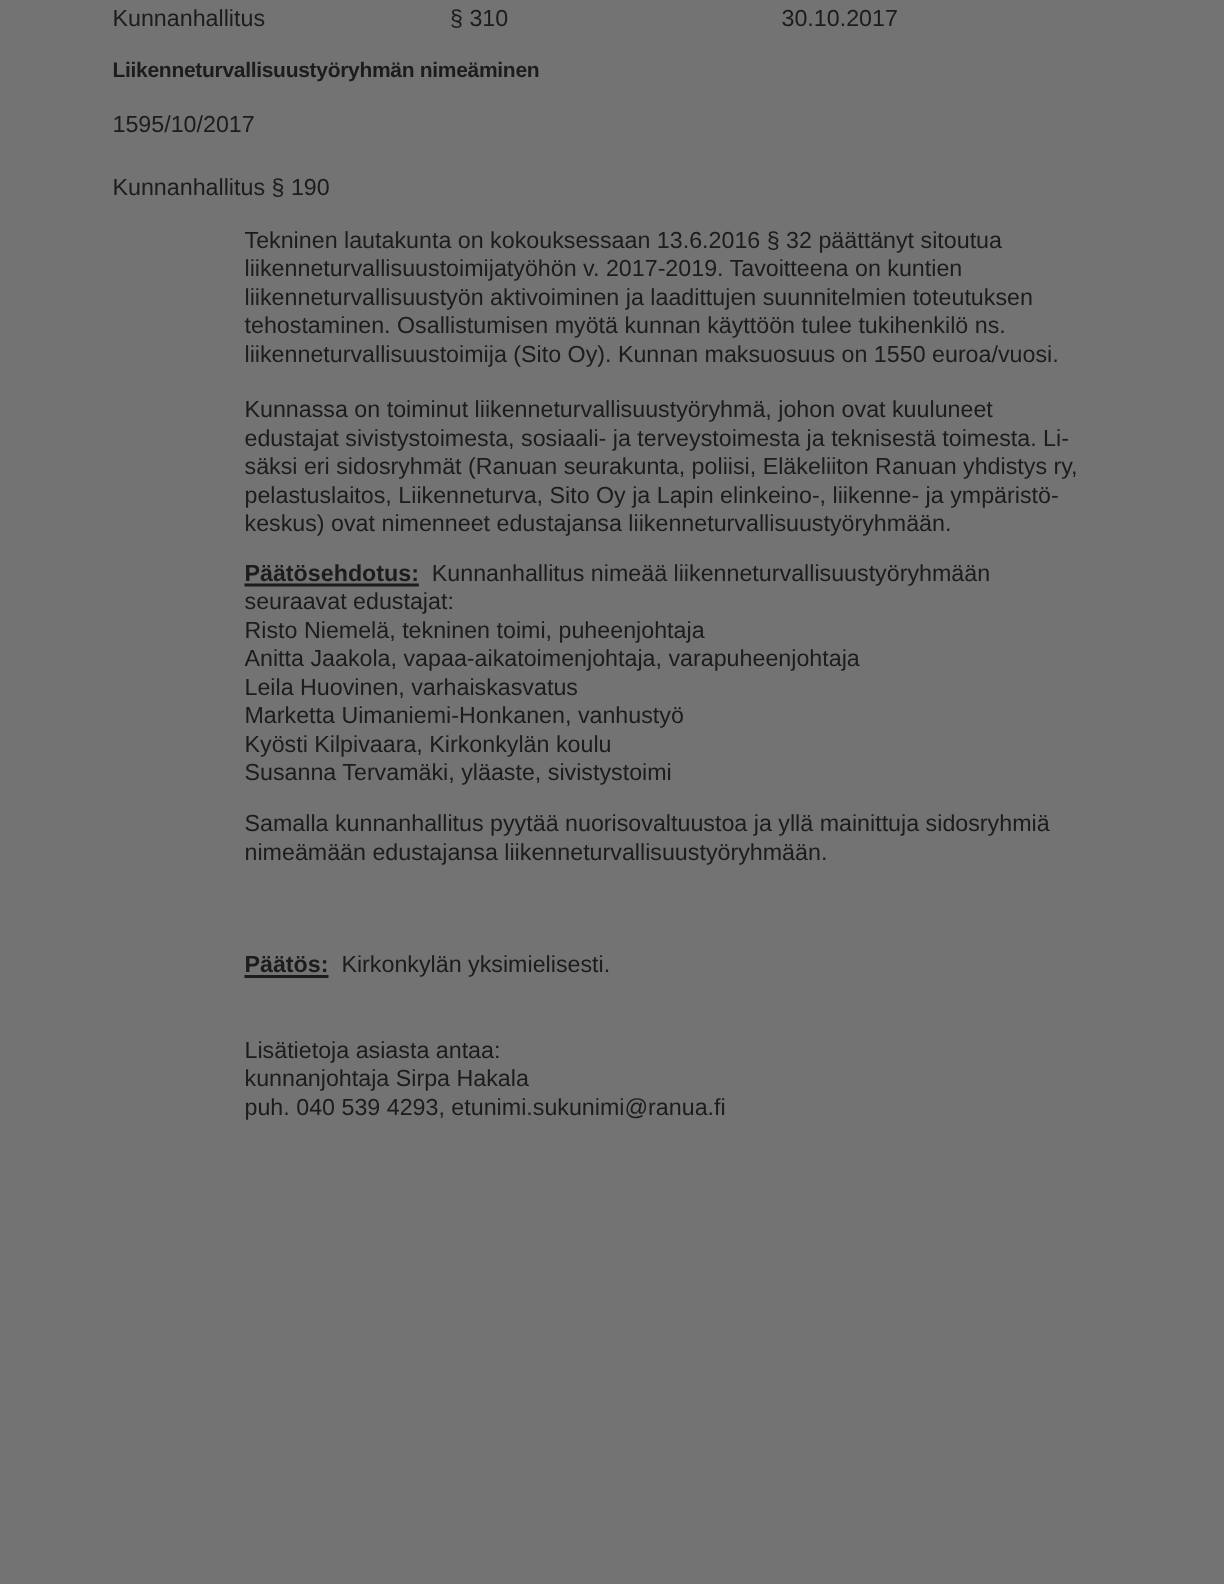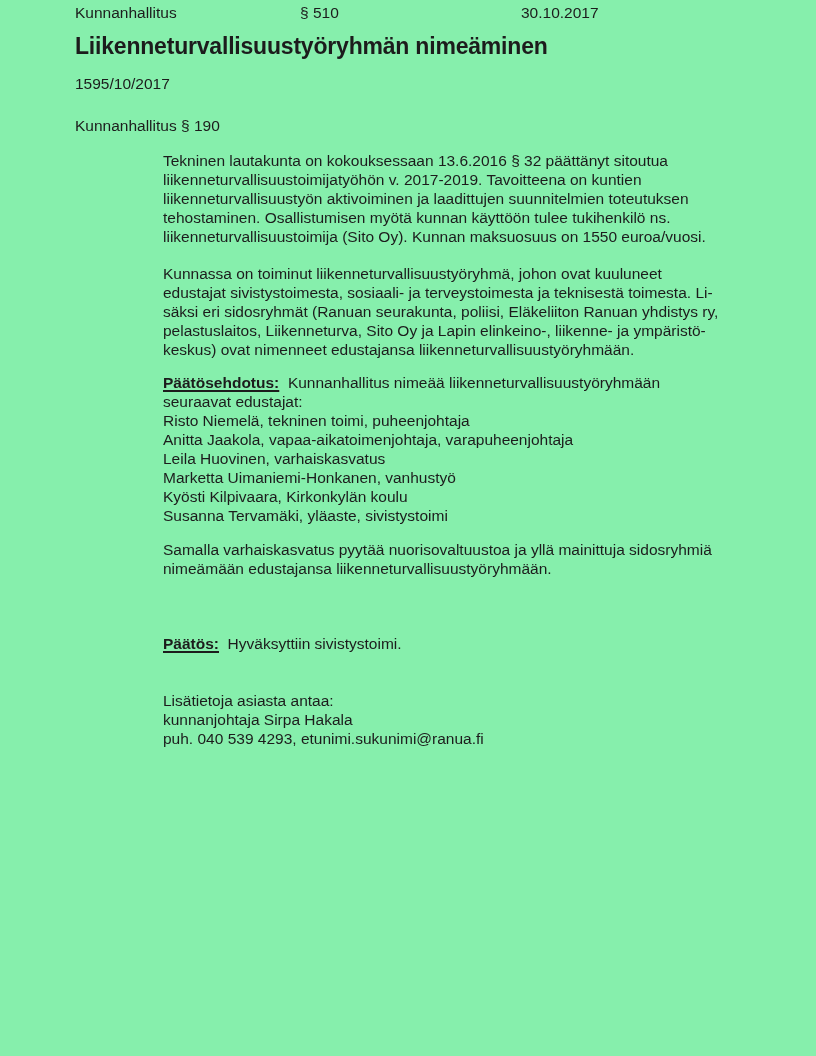--- a/index.html
+++ b/index.html
@@ -4,35 +4,35 @@
 <style>
   html, body {
     margin: 0;
     padding: 0;
     background: #ffffff;
   }
   .page {
     position: relative;
     width: 816px;
     height: 1056px;
-    background: #86efac;
+    background: #737373;
     font-family: "Liberation Sans", "DejaVu Sans", sans-serif;
     color: #1c1c1c;
     font-size: 15.5px;
     line-height: 19px;
     overflow: hidden;
   }
   .abs { position: absolute; }
   .meta-row { top: 3px; left: 0; width: 100%; height: 19px; }
   .meta-committee { left: 75px; top: 0; }
   .meta-section  { left: 300px; top: 0; }
   .meta-date     { left: 521px; top: 0; }
   .doc-title {
     top: 36px; left: 75px;
-    font-size: 23px; font-weight: bold; line-height: 20px;
+    font-size: 14px; font-weight: bold; line-height: 20px;
     letter-spacing: -0.2px;
     white-space: nowrap;
   }
   .case-number   { top: 74px;  left: 75px; text-align: right; }
   .section-line  { top: 116px; left: 75px; }
   .para {
     left: 163px;
     width: 645px;
     white-space: pre-wrap;
   }
@@ -50,21 +50,21 @@
     text-underline-offset: 2px;
   }
 </style>
 </head>
 <body>
 
 <div class="page">
 
   <div class="abs meta-row">
     <span class="abs meta-committee">Kunnanhallitus</span>
-    <span class="abs meta-section">§ 510</span>
+    <span class="abs meta-section">§ 310</span>
     <span class="abs meta-date">30.10.2017</span>
   </div>
 
   <div class="abs doc-title">Liikenneturvallisuustyöryhmän nimeäminen</div>
 
   <div class="abs case-number">1595/10/2017</div>
 
   <div class="abs section-line">Kunnanhallitus § 190</div>
 
   <div class="abs para p-background">Tekninen lautakunta on kokouksessaan 13.6.2016 § 32 päättänyt sitoutua
@@ -81,23 +81,23 @@
 
   <div class="abs para p-proposal"><span class="label-emph">Päätösehdotus:</span><span>  Kunnanhallitus nimeää liikenneturvallisuustyöryhmään
 seuraavat edustajat:
 </span><span>Risto Niemelä, tekninen toimi, puheenjohtaja
 Anitta Jaakola, vapaa-aikatoimenjohtaja, varapuheenjohtaja
 Leila Huovinen, varhaiskasvatus
 Marketta Uimaniemi-Honkanen, vanhustyö
 Kyösti Kilpivaara, Kirkonkylän koulu
 Susanna Tervamäki, yläaste, sivistystoimi</span></div>
 
-  <div class="abs para p-request">Samalla varhaiskasvatus pyytää nuorisovaltuustoa ja yllä mainittuja sidosryhmiä
+  <div class="abs para p-request">Samalla kunnanhallitus pyytää nuorisovaltuustoa ja yllä mainittuja sidosryhmiä
 nimeämään edustajansa liikenneturvallisuustyöryhmään.</div>
 
 
-  <div class="abs para p-decision"><span class="label-emph">Päätös:</span><span>  Hyväksyttiin sivistystoimi.</span></div>
+  <div class="abs para p-decision"><span class="label-emph">Päätös:</span><span>  Kirkonkylän yksimielisesti.</span></div>
 
   <div class="abs para p-contact">Lisätietoja asiasta antaa:
 kunnanjohtaja Sirpa Hakala
 puh. 040 539 4293, etunimi.sukunimi@ranua.fi</div>
 
 </div>
 
 </body></html>

